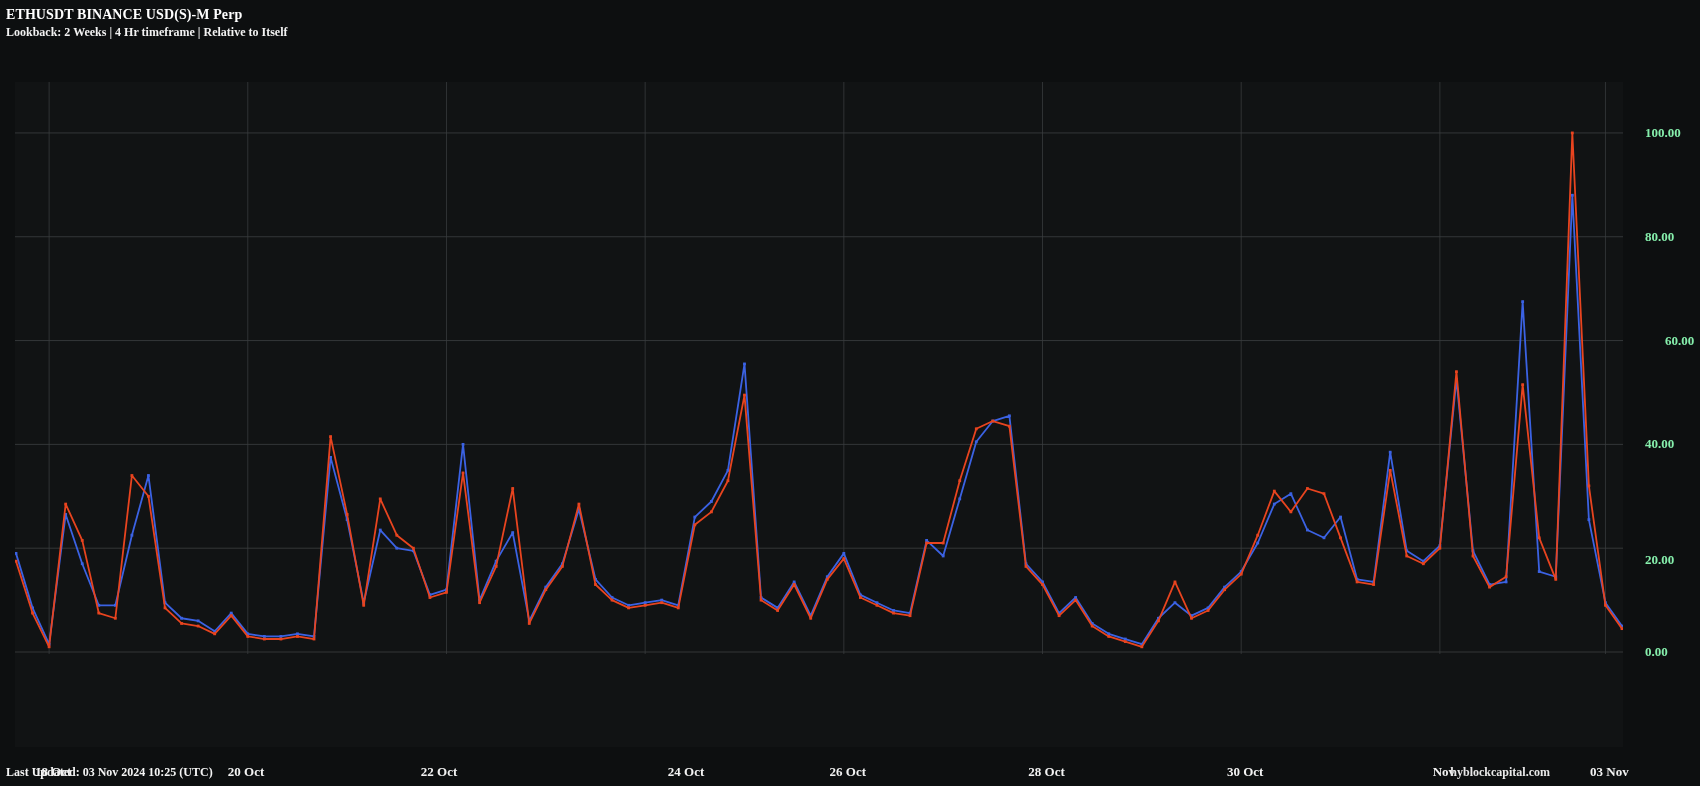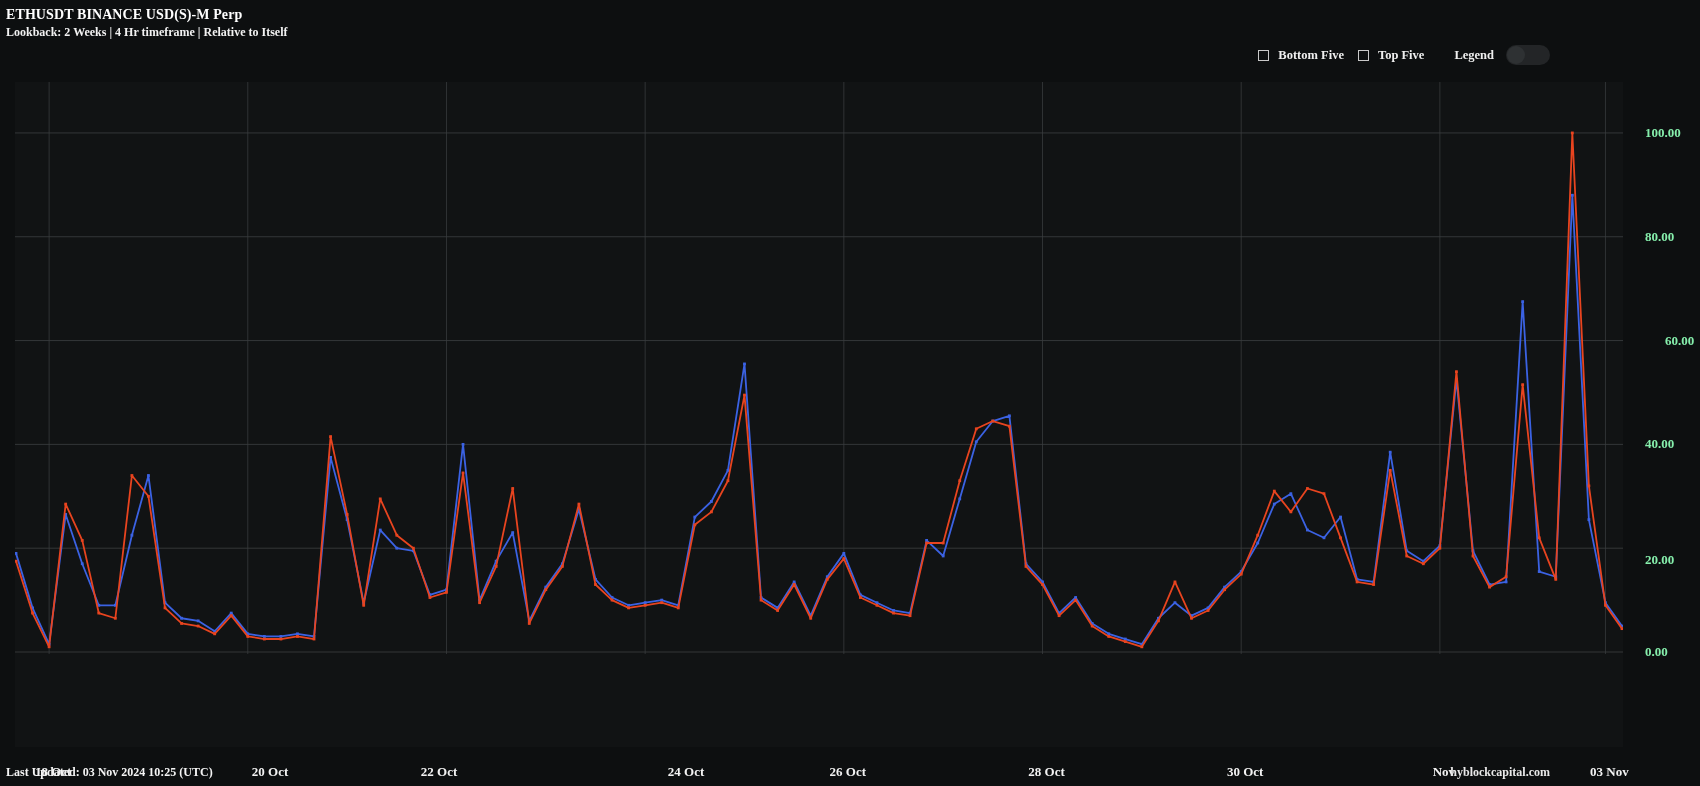--- a/index.html
+++ b/index.html
@@ -107,34 +107,20 @@
 </head>
 <body>
 
 <div id="app">
 
   <div class="hdr">
     <div class="hdr-title">ETHUSDT BINANCE USD(S)-M Perp</div>
     <div class="hdr-sub">Lookback: 2 Weeks | 4 Hr timeframe | Relative to Itself</div>
   </div>
 
-  <div class="controls">
-    <div class="ctrl-group">
-      <span class="checkbox"></span>
-      <span class="ctrl-label">Bottom Five</span>
-    </div>
-    <div class="ctrl-group">
-      <span class="checkbox"></span>
-      <span class="ctrl-label">Top Five</span>
-    </div>
-    <span class="legend-label">Legend</span>
-    <span class="toggle">
-      <span class="knob"></span>
-    </span>
-  </div>
 
   <div class="chart-wrap">
     <div class="plot">
       <svg id="plot-svg" width="1608" height="665">
           <rect x="0" y="0" width="1608" height="665" fill="#111314"></rect>
           <line x1="0" y1="570" x2="1608" y2="570" stroke="#3a3d3f" stroke-width="1" opacity="0.85"></line>
           <line x1="0" y1="466.1904761904762" x2="1608" y2="466.1904761904762" stroke="#3a3d3f" stroke-width="1" opacity="0.85"></line>
           <line x1="0" y1="362.3809523809524" x2="1608" y2="362.3809523809524" stroke="#3a3d3f" stroke-width="1" opacity="0.85"></line>
           <line x1="0" y1="258.5714285714286" x2="1608" y2="258.5714285714286" stroke="#3a3d3f" stroke-width="1" opacity="0.85"></line>
           <line x1="0" y1="154.76190476190476" x2="1608" y2="154.76190476190476" stroke="#3a3d3f" stroke-width="1" opacity="0.85"></line>
@@ -351,21 +337,21 @@
     <div id="y-labels">
         <div class="ylabel" style="top: 582px;">0.00</div>
         <div class="ylabel" style="top: 478.19px; margin-top: 12px;">20.00</div>
         <div class="ylabel" style="top: 374.381px;">40.00</div>
         <div class="ylabel" style="top: 270.571px; margin-left: 20px;">60.00</div>
         <div class="ylabel" style="top: 166.762px;">80.00</div>
         <div class="ylabel" style="top: 62.9524px;">100.00</div>
       </div>
     <div id="x-labels">
         <div class="xlabel" style="left: 49.1134px;">18 Oct</div>
-        <div class="xlabel" style="left: 266px; text-align: center;">20 Oct</div>
+        <div class="xlabel" style="left: 242px; text-align: center;">20 Oct</div>
         <div class="xlabel" style="left: 435px; text-align: right;">22 Oct</div>
         <div class="xlabel" style="left: 682px;">24 Oct</div>
         <div class="xlabel" style="left: 843.835px;">26 Oct</div>
         <div class="xlabel" style="left: 1042.52px;">28 Oct</div>
         <div class="xlabel" style="left: 1241.2px;">30 Oct</div>
         <div class="xlabel" style="left: 1439.88px;">Nov</div>
         <div class="xlabel" style="left: 1605.44px;">03 Nov</div>
       </div>
   </div>
 

